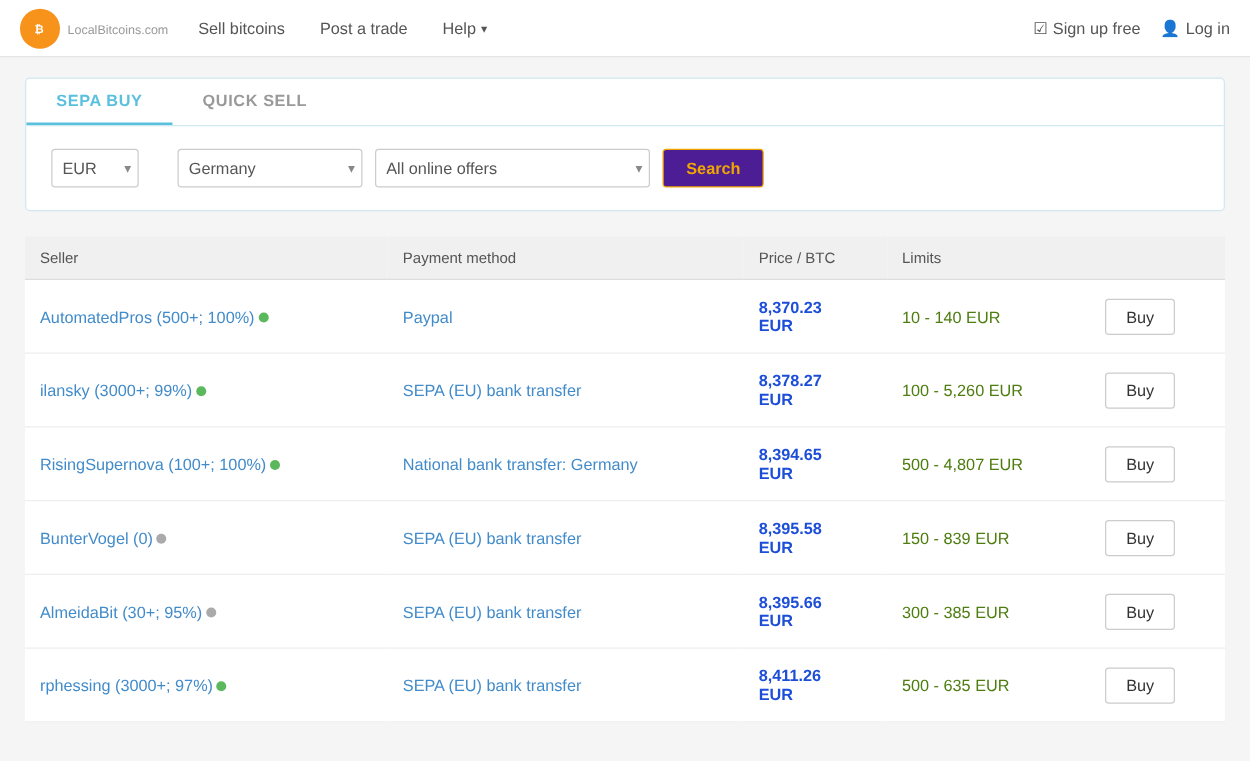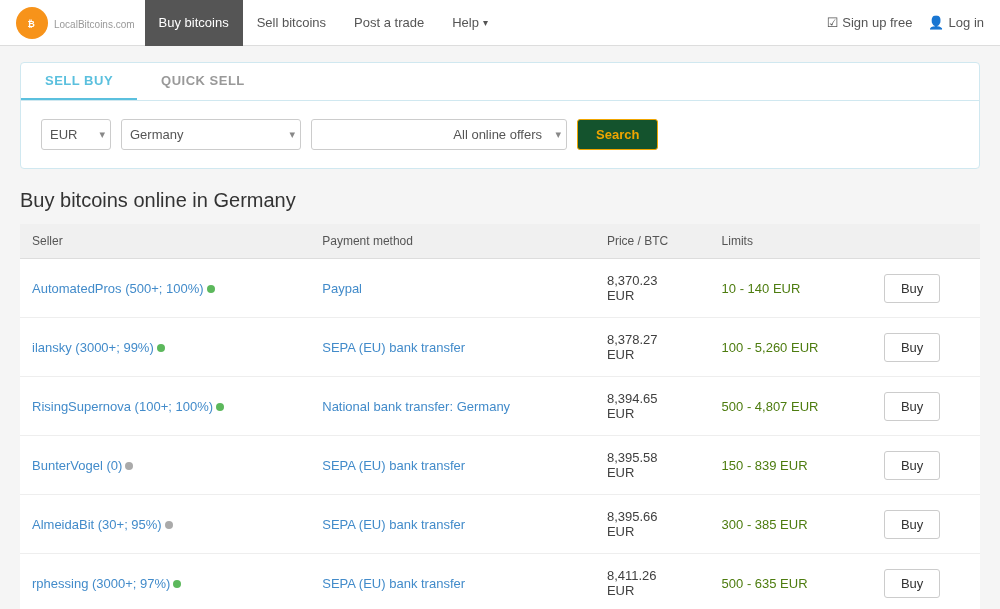--- a/index.html
+++ b/index.html
@@ -100,24 +100,24 @@
     }
     .select-wrap::after {
       content: '▾';
       position: absolute;
       right: 6px;
       color: #888;
       pointer-events: none;
       font-size: 11px;
     }
     .select-currency select { width: 70px; }
-    .select-country select { width: 180px; }
-    .select-method select { width: 256px; text-align: right; }
+    .select-country select { width: 148px; margin-left: 21px; }
+    .select-method select { width: 220px; }
     .search-btn {
-      background: #14532d;
+      background: #4c1d95;
       border: 1px solid #f0a500;
       color: #f0a500;
       border-radius: 3px;
       padding: 7px 18px;
       font-size: 13px;
       font-weight: bold;
       cursor: pointer;
     }
 
     
@@ -137,21 +137,21 @@
     .offers-table td {
       padding: 14px 12px;
       border-bottom: 1px solid #eee;
       vertical-align: middle;
     }
 
     .seller-link { color: #428bca; text-decoration: none; font-size: 13px; }
     .online-dot { display: inline-block; width: 8px; height: 8px; border-radius: 50%; background: #5cb85c; margin-left: 3px; vertical-align: middle; }
     .offline-dot { display: inline-block; width: 8px; height: 8px; border-radius: 50%; background: #aaa; margin-left: 3px; vertical-align: middle; }
     .payment-link { color: #428bca; text-decoration: none; }
-    .price-val { color: #404040; font-weight: normal; font-size: 13px; }
+    .price-val { color: #1d4ed8; font-weight: bold; font-size: 13px; }
     .limits { color: #4d7c0f; font-size: 13px; }
     .buy-btn {
       background: #fff;
       border: 1px solid #ccc;
       border-radius: 3px;
       padding: 6px 16px;
       font-size: 13px;
       color: #333;
       cursor: pointer;
       white-space: nowrap;
@@ -168,21 +168,20 @@
           <circle cx="12" cy="12" r="10" fill="#f7931a"></circle>
           <text x="6" y="17" font-size="12" fill="white" font-weight="bold">₿</text>
         </svg>
     </div>
     <span class="logo-text">
       <span>LocalBitcoins</span><span style="color:#999;font-size:10px;font-weight:normal;">.com</span>
     </span>
   </div>
 
   <div class="nav-items">
-    <a class="nav-item active">Buy bitcoins</a>
     <a class="nav-item">Sell bitcoins</a>
     <a class="nav-item">Post a trade</a>
     <a class="nav-item">
       <span>Help</span>
       <span style="margin-left:4px;font-size:10px;">▾</span>
     </a>
   </div>
 
   <div class="nav-right">
     <a href="#">
@@ -193,21 +192,21 @@
       <span>👤</span>
       <span>Log in</span>
     </a>
   </div>
 </nav>
 
 <div class="main">
 
   <div class="quick-box">
     <div class="quick-tabs">
-      <div class="quick-tab active">SELL BUY</div>
+      <div class="quick-tab active">SEPA BUY</div>
       <div class="quick-tab">QUICK SELL</div>
     </div>
     <div class="quick-form">
 
       <div class="select-wrap select-currency">
         <select>
           <option>EUR</option>
           <option>USD</option>
           <option>GBP</option>
         </select>
@@ -227,21 +226,20 @@
           <option>Paypal</option>
           <option>SEPA (EU) bank transfer</option>
           <option>National bank transfer</option>
         </select>
       </div>
 
       <button class="search-btn">Search</button>
     </div>
   </div>
 
-  <h2 class="page-heading">Buy bitcoins online in Germany</h2>
 
   <table class="offers-table">
     <thead>
       <tr>
         <th>Seller</th>
         <th>Payment method</th>
         <th>Price / BTC</th>
         <th>Limits</th>
         <th></th>
       </tr>

